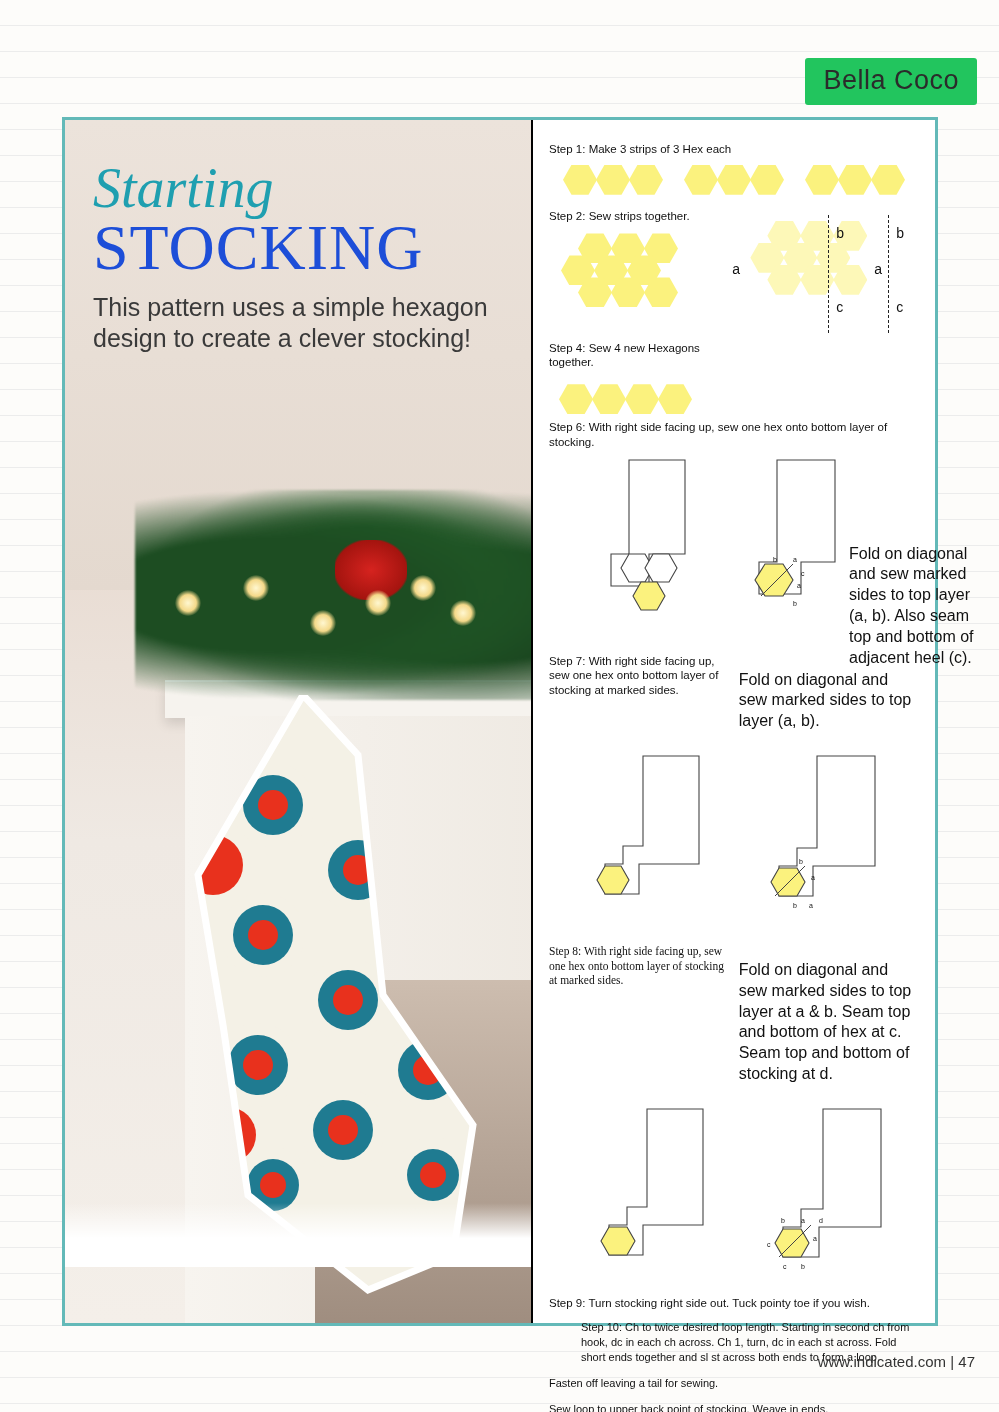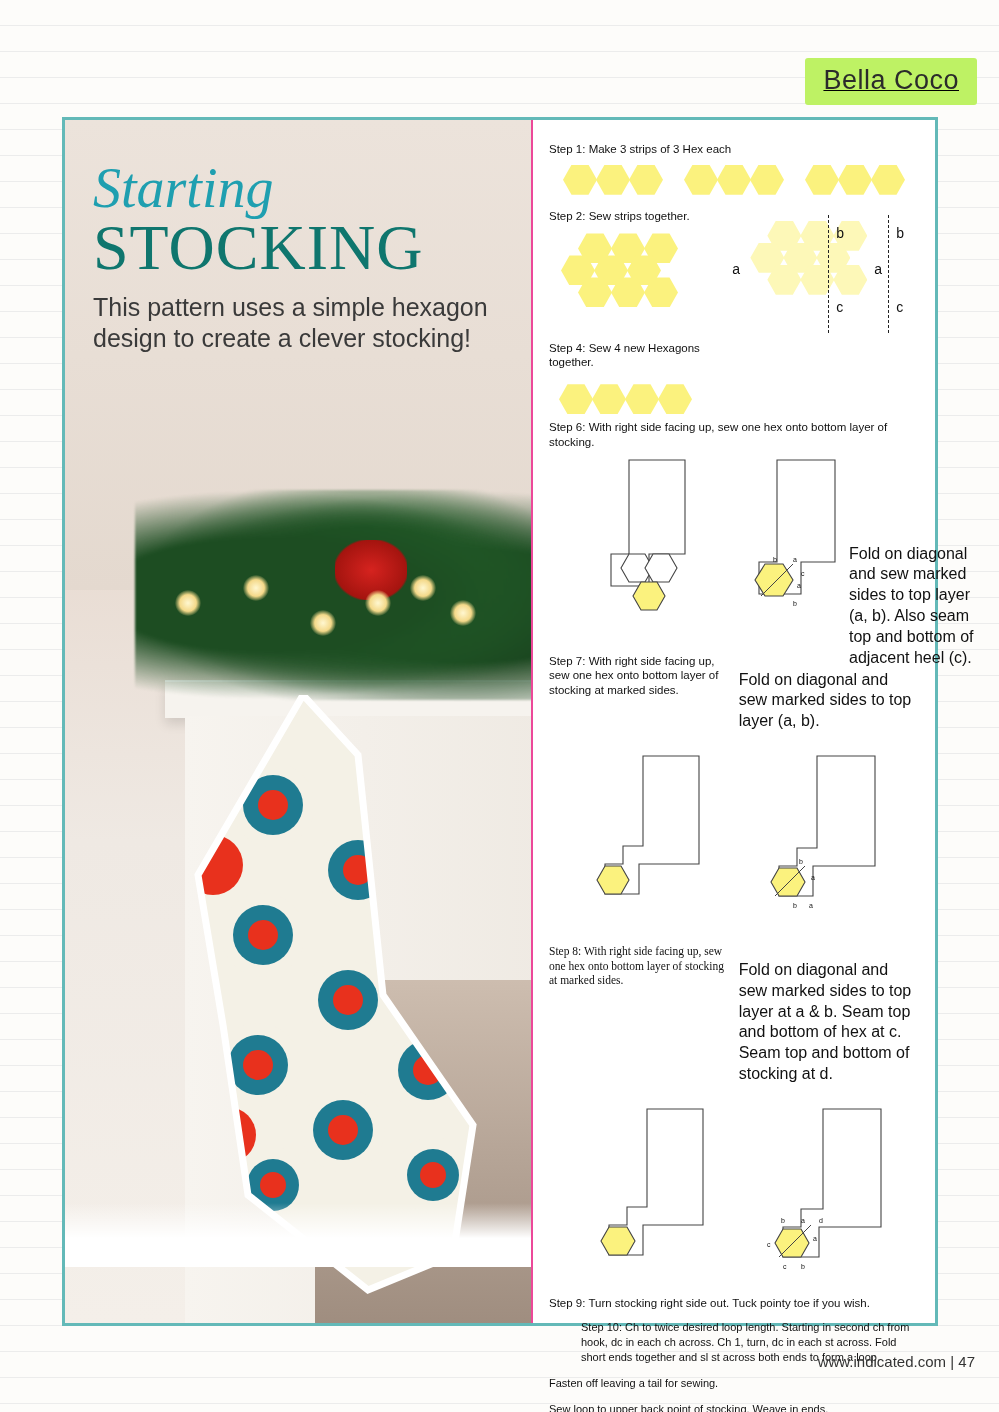--- a/index.html
+++ b/index.html
@@ -13,42 +13,41 @@
   
   .page-lines{
     position:absolute;inset:0;
     background:repeating-linear-gradient(to bottom,
       rgba(0,0,0,0) 0px, rgba(0,0,0,0) 25px,
       rgba(120,130,140,0.13) 25px, rgba(120,130,140,0.13) 26px);
     pointer-events:none;
   }
   .brand-tab{
     position:absolute;top:58px;right:22px;
-    background:#bef264;
+    background:#22c55e;
     padding:7px 18px 9px 18px;
     border-radius:3px;
-    text-decoration:underline;
   }
   .brand-tab span{
     font-size:27px;color:#2b2b2b;letter-spacing:.5px;
   }
   .sheet{
     position:absolute;left:62px;top:117px;
     width:876px;height:1209px;
     background:#ffffff;
     border:3px solid #63b9b8;
     box-sizing:border-box;
   }
   .left-col{
     position:absolute;left:0;top:0;width:466px;height:100%;
     overflow:hidden;
   }
   .right-col{
     position:absolute;left:466px;top:0;right:0;height:100%;
-    border-left:2px solid #ec4899;
+    border-left:2px solid #000000;
     box-sizing:border-box;
     padding:22px 16px 10px 16px;
   }
   
   .photo{
     position:absolute;inset:0;
     background:
       linear-gradient(180deg,#efe7e0 0%, #e9ddd4 38%, #efe9e3 60%, #f4efe9 100%);
   }
   .wall{position:absolute;left:0;top:0;width:100%;height:470px;
@@ -96,21 +95,21 @@
   
   .headline{
     position:absolute;left:28px;top:40px;width:400px;z-index:5;
   }
   .h-christmas{
     font-family:"Liberation Serif", serif;
     font-style:italic;font-size:56px;color:#1f9fb0;line-height:1;
   }
   .h-stocking{
     font-family:"Liberation Serif", serif;
-    font-size:64px;color:#0f766e;line-height:1;letter-spacing:1px;
+    font-size:64px;color:#1d4ed8;line-height:1;letter-spacing:1px;
   }
   .h-sub{
     margin-top:12px;font-size:25px;color:#3a3a3a;line-height:1.25;
     font-family:"Liberation Sans", sans-serif;
   }
   
   .step{font-size:11.5px;color:#111;line-height:1.28;margin:0;}
   .hexrow{display:flex;align-items:center;}
   .hex{
     width:34px;height:30px;background:#fbf27e;

